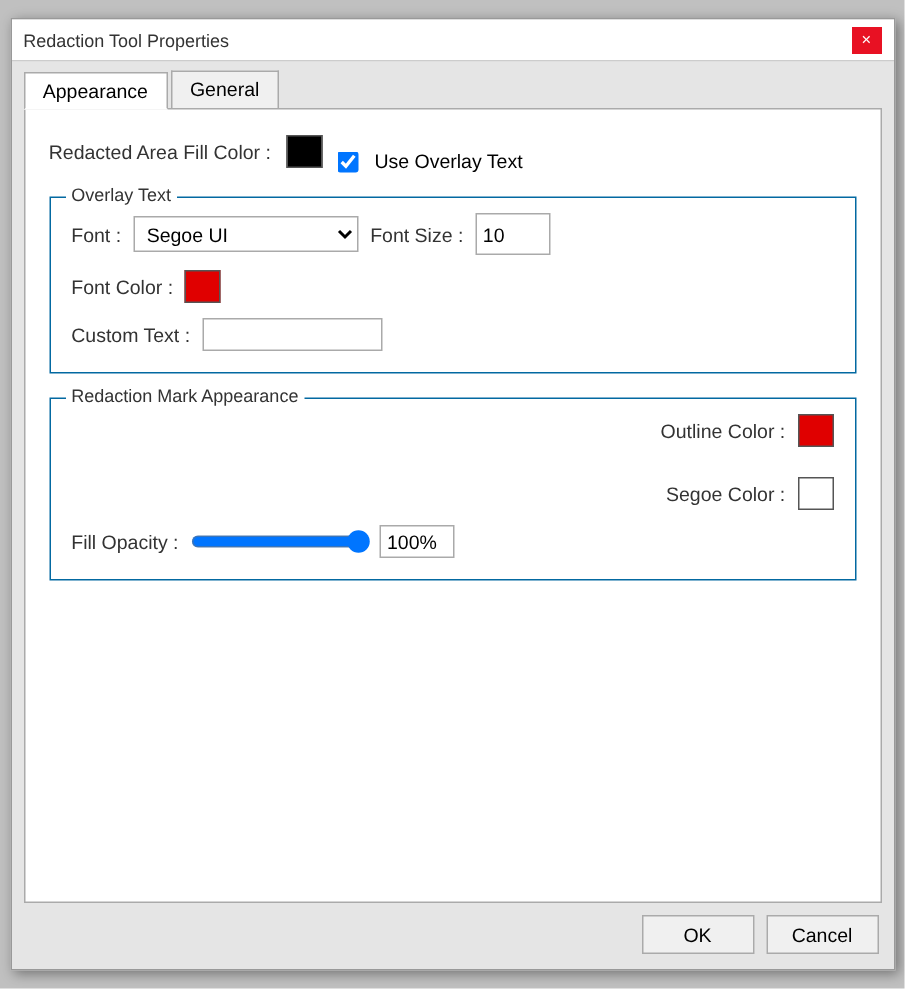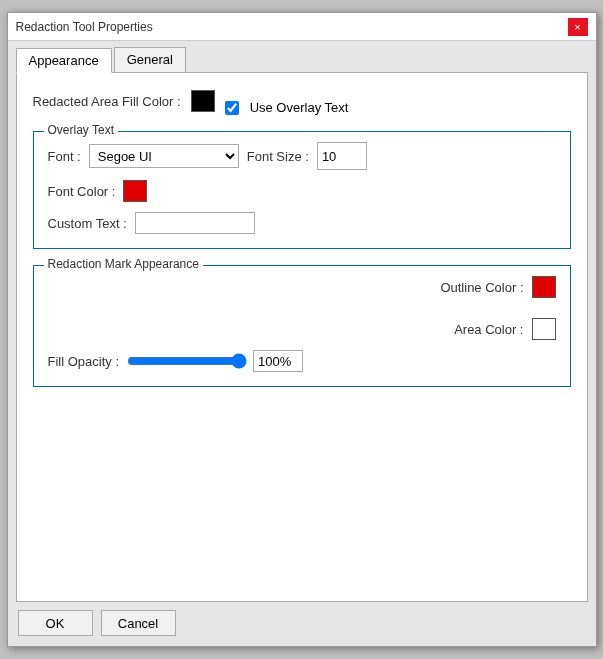--- a/index.html
+++ b/index.html
@@ -163,20 +163,21 @@
       width: 50px;
       height: 22px;
       border: 1px solid #aaa;
       background: #fff;
       text-align: left;
       padding: 1px 4px;
       font-size: 13px;
     }
     .dialog-footer {
       display: flex;
+      justify-content: flex-end;
       gap: 8px;
       padding: 8px 10px 10px 10px;
     }
     .footer-btn {
       min-width: 75px;
       height: 26px;
       border: 1px solid #aaa;
       background: #f0f0f0;
       cursor: pointer;
       font-size: 13px;
@@ -243,21 +244,21 @@
 
     <div class="group-box">
       <span class="group-label">Redaction Mark Appearance</span>
 
       <div class="form-row two-col">
         <div style="display:flex;align-items:center;gap:8px;">
           <span class="label">Outline Color :</span>
           <div class="color-swatch red"></div>
         </div>
         <div style="display:flex;align-items:center;gap:8px;">
-          <span class="label">Area Color :</span>
+          <span class="label">Segoe Color :</span>
           <div class="color-swatch white"></div>
         </div>
       </div>
 
       <div class="form-row">
         <span class="label">Fill Opacity :</span>
         <div class="slider-container">
           <input type="range" min="0" max="100" value="100" style="">
           <input type="text" class="opacity-input" value="100%" style="">
         </div>

